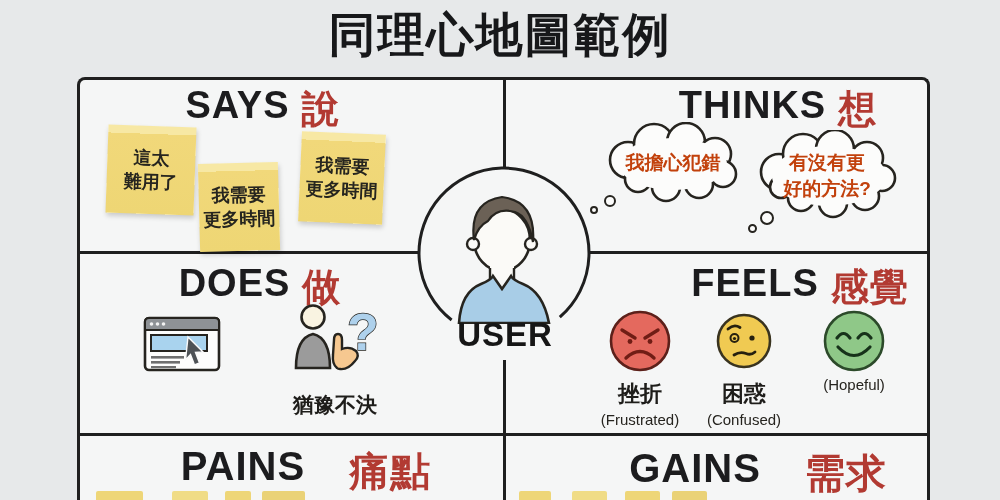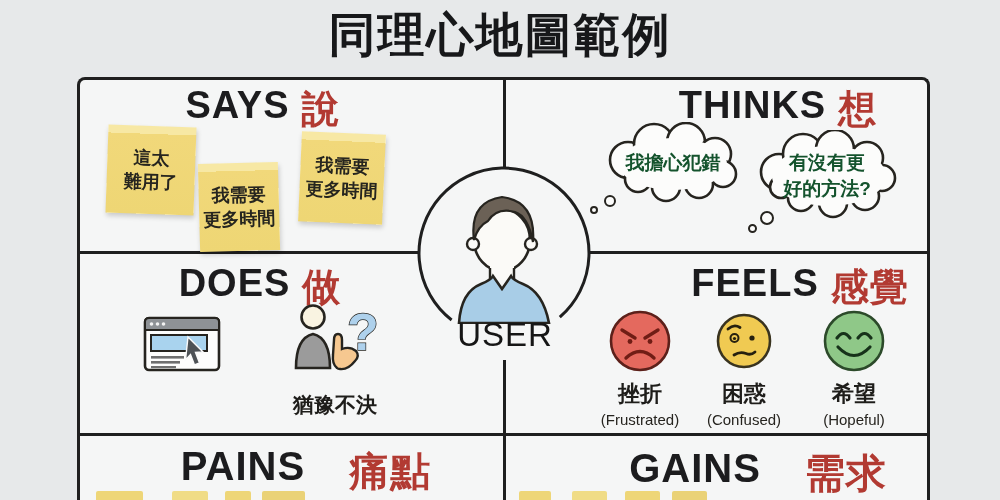--- a/index.html
+++ b/index.html
@@ -33,35 +33,35 @@
   .note{
     position:absolute;display:flex;align-items:center;justify-content:center;
     text-align:center;white-space:pre-line;
     font-size:18px;line-height:1.35;font-weight:600;color:#26251f;
     background:linear-gradient(180deg,#f7e8a4 0%,#f7e8a4 9%,#f1d87a 9%,#eed674 100%);
     box-shadow:1px 3px 5px rgba(0,0,0,0.18);
   }
   
   .bubble-text{
     position:absolute;text-align:center;white-space:pre-line;
-    font-size:19px;line-height:1.35;font-weight:600;color:#14532d;
+    font-size:19px;line-height:1.35;font-weight:600;color:#c2410c;
   }
   .dot{position:absolute;border:2.5px solid #26241f;border-radius:50%;background:#fcfcfb;box-sizing:border-box;}
   
   .does-item{position:absolute;text-align:center;}
   .icon-label{font-size:21px;font-weight:600;color:#1e1d1a;margin-top:9px;white-space:nowrap;}
   
   .emotion-col{position:absolute;width:92px;text-align:center;}
   .face-wrap{height:66px;display:flex;align-items:center;justify-content:center;}
   .emo-zh{font-size:22px;font-weight:600;color:#1e1d1a;margin-top:5px;}
   .emo-en{font-size:15px;font-weight:400;color:#26241f;margin-top:2px;white-space:nowrap;}
   
   .user-label{
     left:505px;top:316px;transform:translateX(-50%);
-    font-size:33px;font-weight:400;letter-spacing:1px;color:#161616;
+    font-size:33px;font-weight:700;letter-spacing:1px;color:#161616;
   }
   .stub{position:absolute;top:491px;height:9px;background:#eed678;border-radius:2px 2px 0 0;}
 </style>
 </head>
 <body>
 
 <div class="abs title">同理心地圖範例</div>
 
 <div class="abs map"></div>
 
@@ -188,21 +188,20 @@
 </div>
 
 <div class="emotion-col" style="left:808px;top:308px;">
   <div class="face-wrap">
     <svg width="64" height="64" viewBox="0 0 64 64">
       <circle cx="32" cy="32" r="29" fill="#8fc888" stroke="#2c4a2a" stroke-width="2.6"></circle>
       <path d="M15,29 Q21.5,20 28,29 M36,29 Q42.5,20 49,29" stroke="#17321a" stroke-width="3.2" stroke-linecap="round" fill="none"></path>
       <path d="M16,38 Q32,55 48,38" stroke="#17321a" stroke-width="3.2" stroke-linecap="round" fill="none"></path>
     </svg>
   </div>
-  <div class="emo-zh">希望</div>
   <div class="emo-en">(Hopeful)</div>
 </div>
 
 <div class="abs heading heading-lg" style="left:306px;top:444px;">
   <span>PAINS</span>
   <span class="zh">痛點</span>
 </div>
 <div class="abs heading heading-lg" style="left:758px;top:446px;">
   <span>GAINS</span>
   <span class="zh">需求</span>

